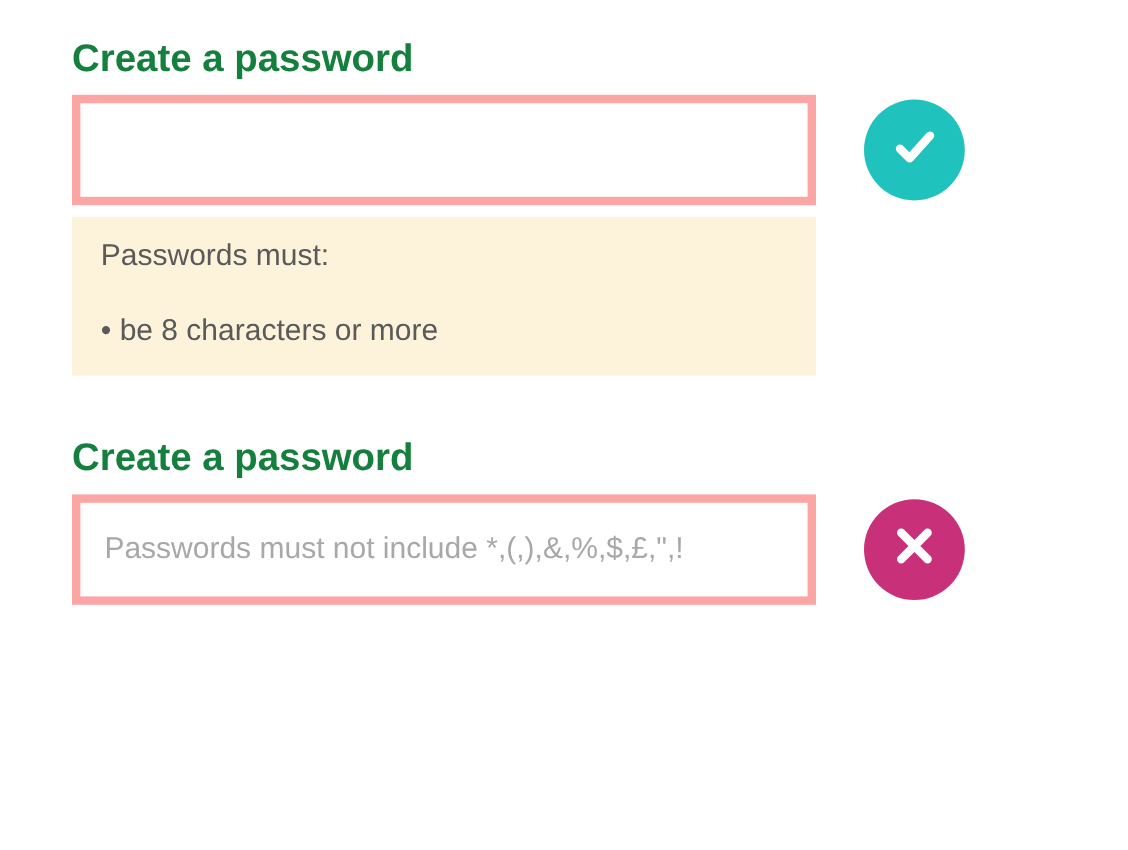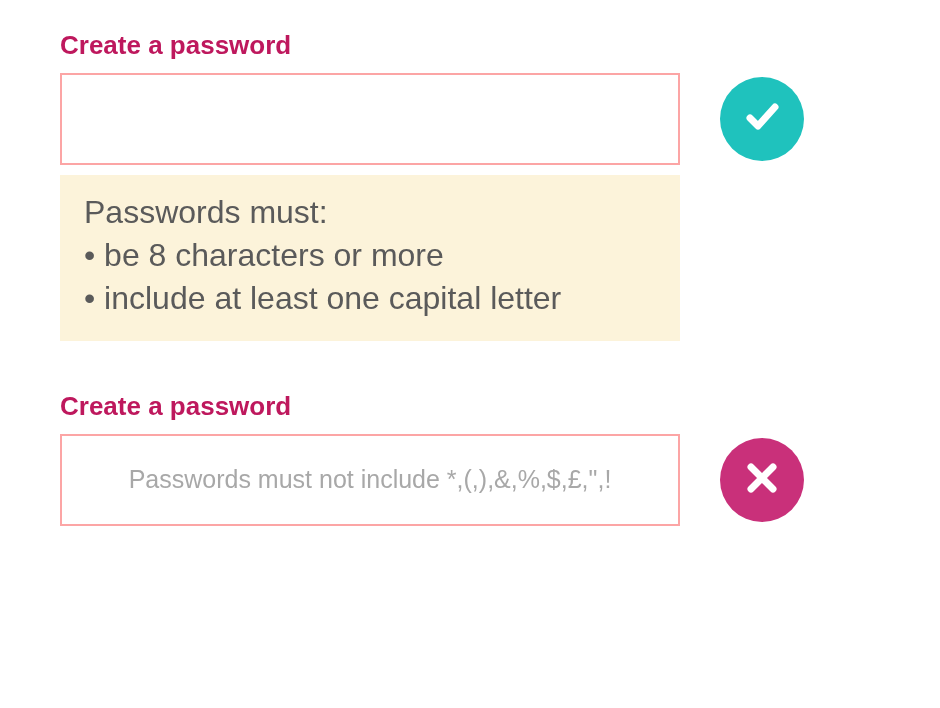--- a/index.html
+++ b/index.html
@@ -9,42 +9,41 @@
       width: 940px;
       height: 708px;
       padding: 30px 60px;
       position: relative;
     }
     .example {
       position: relative;
       margin-bottom: 50px;
     }
     .field-label {
-      font-size: 26px;
+      font-size: 32px;
       font-weight: bold;
-      color: #be185d;
+      color: #15803d;
       margin-bottom: 12px;
     }
     .input-row {
       display: flex;
       align-items: center;
       gap: 40px;
     }
     .input-box {
-      border: 2px solid #fca5a5;
+      border: 7px solid #fca5a5;
       width: 620px;
       height: 92px;
       background: #ffffff;
       display: flex;
       align-items: center;
       padding: 0 20px;
       font-size: 25px;
       color: #15803d;
       font-family: inherit;
-      text-align: center;
     }
     .input-box::placeholder {
       color: #a8a8a8;
     }
     .badge {
       width: 84px;
       height: 84px;
       border-radius: 50%;
       display: flex;
       align-items: center;
@@ -56,28 +55,29 @@
     }
     .badge-bad {
       background: #c9307a;
     }
     .hint-box {
       background: #fcf3da;
       width: 620px;
       padding: 16px 24px 20px 24px;
       margin-top: 10px;
       color: #5a5a5a;
-      font-size: 32px;
+      font-size: 25px;
       line-height: 1.35;
     }
     .hint-box .line {
       display: block;
     }
     .hint-box .bullet-line {
       display: block;
+      margin-top: 28px;
     }
     .bullet-line::before {
       content: "• ";
     }
   </style>
 </head>
 <body>
 
 <div class="example">
   <div class="field-label">Create a password</div>
@@ -87,21 +87,20 @@
       <span>
         <svg width="48" height="48" viewBox="0 0 48 48">
           <path d="M12 25 L20 33 L37 14" stroke="#ffffff" stroke-width="7" fill="none" stroke-linecap="round" stroke-linejoin="round"></path>
         </svg>
       </span>
     </div>
   </div>
   <div class="hint-box">
     <span class="line">Passwords must:</span>
     <span class="bullet-line">be 8 characters or more</span>
-    <span class="bullet-line">include at least one capital letter</span>
   </div>
 </div>
 
 <div class="example">
   <div class="field-label">Create a password</div>
   <div class="input-row">
     <input type="text" class="input-box" placeholder="Passwords must not include *,(,),&amp;,%,$,£,&quot;,!" style="">
     <div class="badge badge-bad">
       <span>
         <svg width="48" height="48" viewBox="0 0 48 48">

